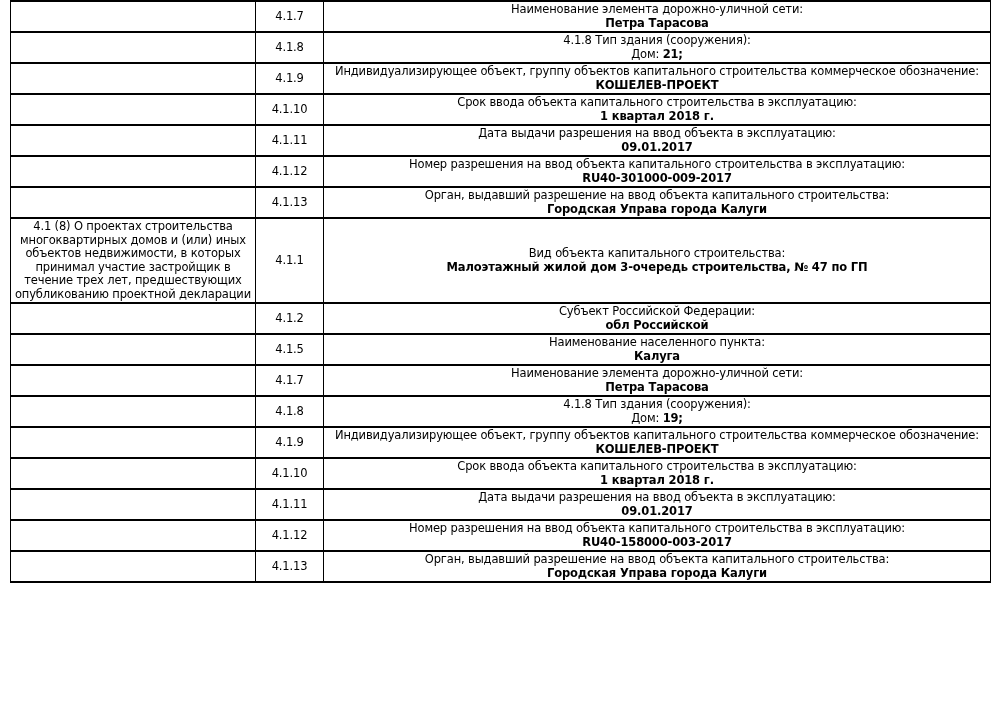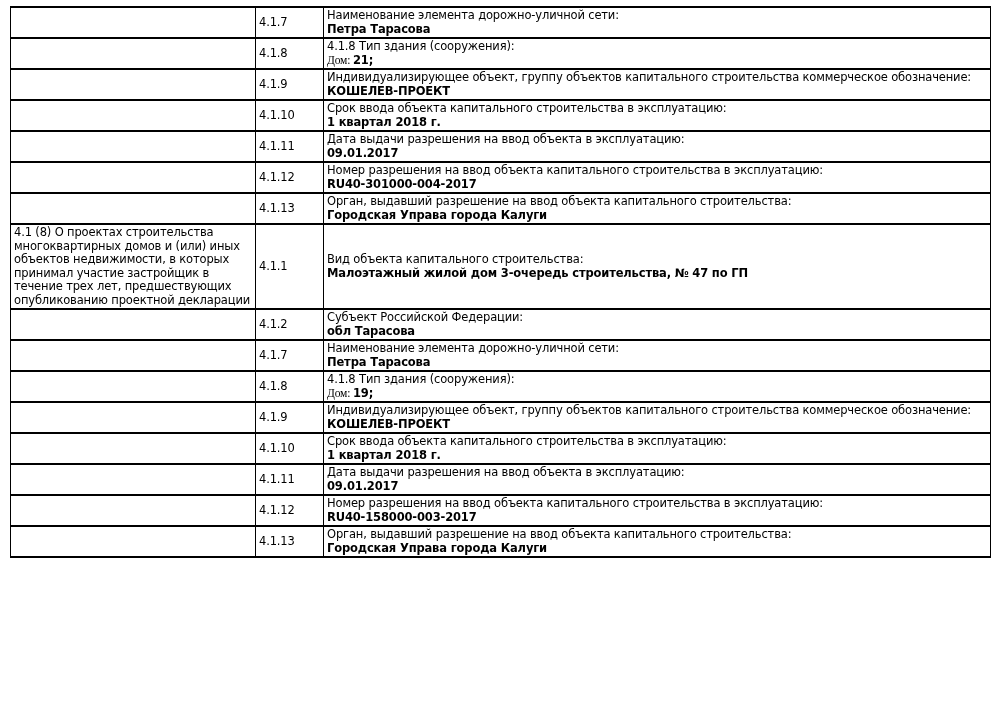--- a/index.html
+++ b/index.html
@@ -13,39 +13,40 @@
     position: relative;
     font-family: "DejaVu Sans", "Liberation Sans", sans-serif;
     font-size: 11.5px;
     line-height: 13.5px;
     color: #000000;
     letter-spacing: -0.15px;
   }
   table.decl {
     position: absolute;
     left: 10px;
-    top: 6px;
+    top: 0;
     width: 980px;
     border-collapse: collapse;
     table-layout: fixed;
+    text-align: center;
   }
   table.decl td {
     border: 1px solid #000000;
     border-top-width: 2px;
     border-bottom-width: 2px;
     padding: 1px 3px;
     vertical-align: middle;
     overflow: hidden;
     word-wrap: break-word;
   }
   td.c1 { vertical-align: top; margin-top: 8px; }
   td.c2 { }
   td.c3 { }
   .v { font-weight: bold; }
-  .v .pre { font-weight: normal; font-family: Liberation Serif, serif; }
+  .v .pre { font-weight: normal; }
 </style>
 </head>
 <body>
 
 <table class="decl">
   <colgroup>
     <col style="width:245px">
     <col style="width:68px">
     <col style="width:667px">
   </colgroup>
@@ -94,21 +95,21 @@
         <div>Дата выдачи разрешения на ввод объекта в эксплуатацию:</div>
         <div class="v">09.01.2017</div>
       </td>
     </tr>
 
     <tr>
       <td class="c1"></td>
       <td class="c2">4.1.12</td>
       <td class="c3">
         <div>Номер разрешения на ввод объекта капитального строительства в эксплуатацию:</div>
-        <div class="v">RU40-301000-004-2017</div>
+        <div class="v">RU40-301000-009-2017</div>
       </td>
     </tr>
 
     <tr>
       <td class="c1"></td>
       <td class="c2">4.1.13</td>
       <td class="c3">
         <div>Орган, выдавший разрешение на ввод объекта капитального строительства:</div>
         <div class="v">Городская Управа города Калуги</div>
       </td>
@@ -121,26 +122,34 @@
         <div>Вид объекта капитального строительства:</div>
         <div class="v">Малоэтажный жилой дом 3-очередь строительства, № 47 по ГП</div>
       </td>
     </tr>
 
     <tr>
       <td class="c1"></td>
       <td class="c2">4.1.2</td>
       <td class="c3">
         <div>Субъект Российской Федерации:</div>
-        <div class="v">обл Тарасова</div>
-      </td>
-    </tr>
-
-
-
+        <div class="v">обл Российской</div>
+      </td>
+    </tr>
+
+
+
+    <tr>
+      <td class="c1"></td>
+      <td class="c2">4.1.5</td>
+      <td class="c3">
+        <div>Наименование населенного пункта:</div>
+        <div class="v">Калуга</div>
+      </td>
+    </tr>
 
 
     <tr>
       <td class="c1"></td>
       <td class="c2">4.1.7</td>
       <td class="c3">
         <div>Наименование элемента дорожно-уличной сети:</div>
         <div class="v">Петра Тарасова</div>
       </td>
     </tr>

